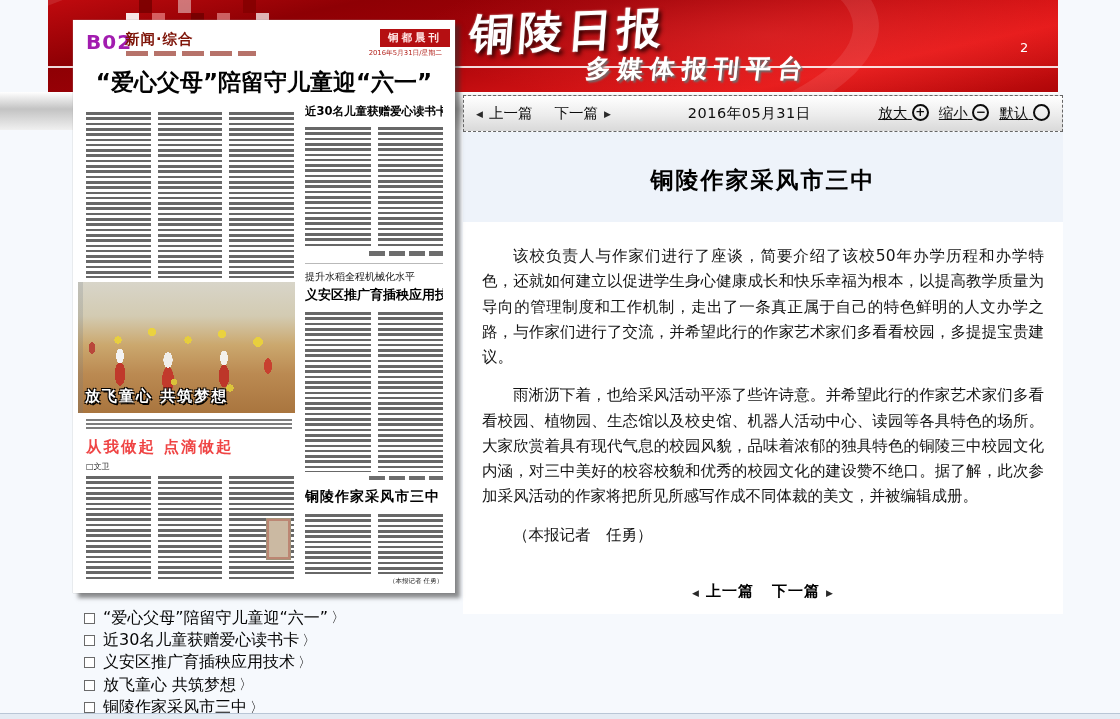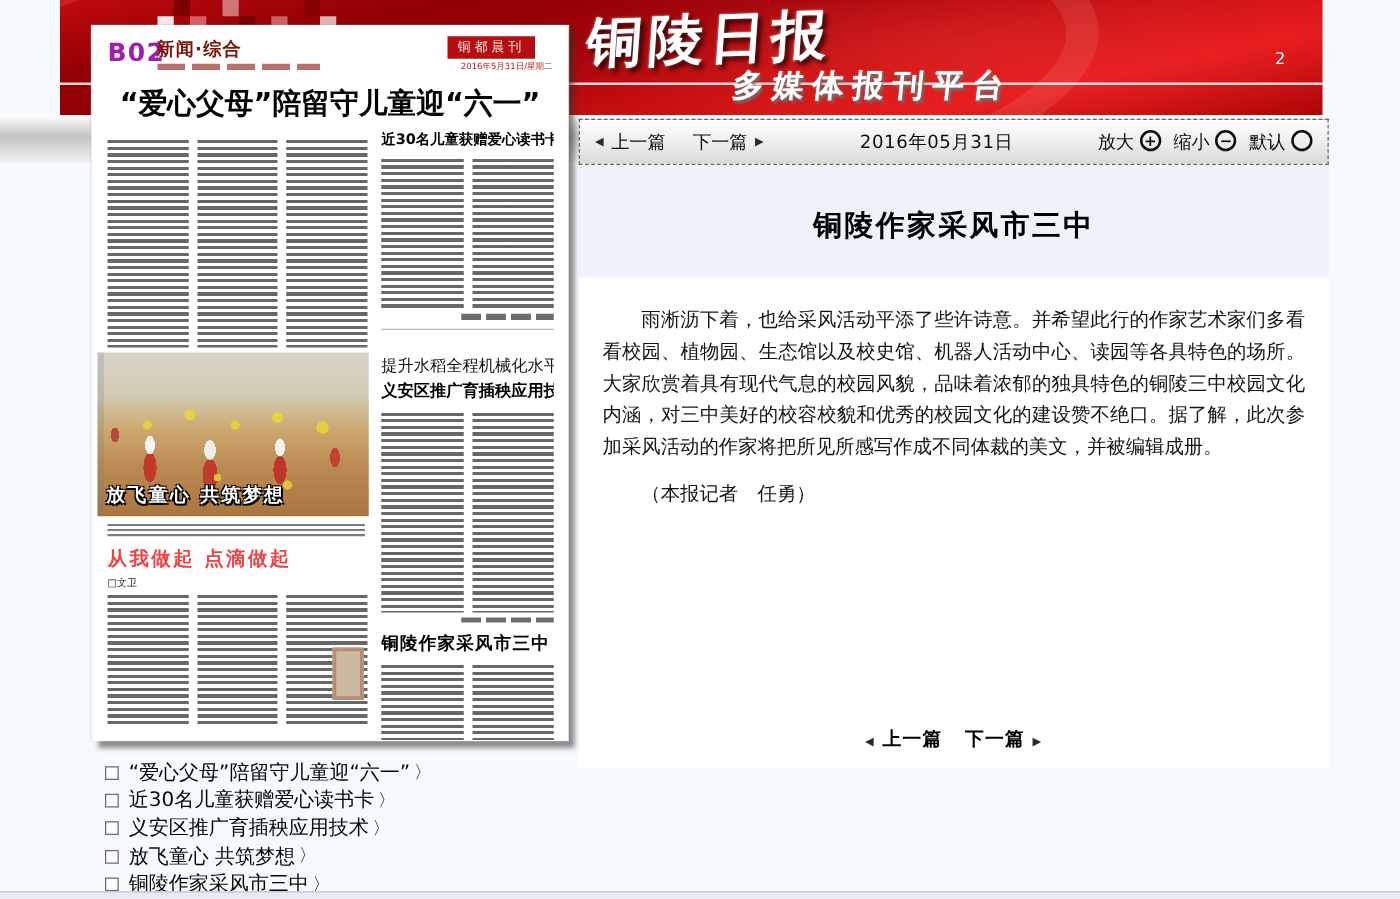--- a/index.html
+++ b/index.html
@@ -28,38 +28,38 @@
     text-shadow:2px 2px 2px #6e6e6e,0 0 1px #fff;}
   .banner-page-num{position:absolute;left:972px;top:40px;z-index:3;color:#fff;font-size:13px;}
 
   
   .thumb{position:absolute;left:73px;top:20px;width:382px;height:573px;background:#fff;z-index:5;
     box-shadow:5px 5px 4px rgba(50,50,50,0.55),0 0 1px #aaa;overflow:hidden;}
   .np-b02{position:absolute;left:13px;top:10px;font-size:20px;font-weight:bold;color:#a21caf;letter-spacing:1px;}
   .np-section{position:absolute;left:52px;top:10px;font-size:14.5px;font-weight:bold;color:#7e1408;letter-spacing:1px;}
   .np-editorline{position:absolute;left:53px;top:31px;width:130px;height:4.5px;
     background:repeating-linear-gradient(90deg,rgba(170,90,80,0.85) 0 22px,transparent 22px 28px);}
-  .np-masthead{position:absolute;right:27px;top:9px;background:#b50f12;color:#ffe3e3;
-    font-size:10.5px;font-weight:normal;letter-spacing:3px;padding:2px 8px;}
+  .np-masthead{position:absolute;right:5px;top:9px;background:#b50f12;color:#ffe3e3;
+    font-size:10.5px;font-weight:bold;letter-spacing:3px;padding:2px 8px;}
   .np-issuedate{position:absolute;right:13px;top:28px;font-size:6.8px;color:#b2201a;}
   .np-headline-main{position:absolute;left:6px;top:47px;width:370px;text-align:center;
     font-size:23px;font-weight:800;color:#030303;white-space:nowrap;overflow:hidden;}
 
   .ft{background-image:repeating-linear-gradient(to bottom,rgba(45,45,45,0.72) 0 2.6px,transparent 2.6px 5.3px);}
   .ft-fine{background-image:repeating-linear-gradient(to bottom,rgba(70,70,70,0.7) 0 2px,transparent 2px 4.2px);}
   .cols{display:flex;gap:7px;}
   .cols>div{flex:1;}
 
   .np-body-left{position:absolute;left:13px;top:92px;width:208px;height:166px;}
   .np-rightcol{position:absolute;left:232px;top:84px;width:138px;}
   .np-h-card{font-size:11.5px;font-weight:bold;color:#000;white-space:nowrap;overflow:hidden;}
   .np-credit-line{height:4.5px;width:74px;margin:4px 0 0 auto;
     background:repeating-linear-gradient(90deg,rgba(60,60,60,0.75) 0 16px,transparent 16px 20px);}
   .np-rule{border-top:1px solid #b9b9b9;margin-top:7px;}
-  .np-kicker{font-size:13px;color:#151515;margin-top:20px;white-space:nowrap;overflow:hidden;}
+  .np-kicker{font-size:10px;color:#151515;margin-top:6px;white-space:nowrap;overflow:hidden;}
   .np-h-rice{font-size:13px;font-weight:800;color:#000;margin-top:2px;white-space:nowrap;overflow:hidden;}
   .np-h-writers{font-size:14px;font-weight:800;color:#000;margin-top:8px;letter-spacing:1px;white-space:nowrap;overflow:hidden;}
   .np-credit-text{font-size:6.5px;color:#222;text-align:right;margin-top:3px;}
 
   .np-photo{position:absolute;left:5px;top:262px;width:217px;height:131px;overflow:hidden;
     background-image:
       radial-gradient(6px 6px at 40px 58px,#e8cf3e 60%,transparent 62%),
       radial-gradient(7px 7px at 74px 50px,#ead23f 60%,transparent 62%),
       radial-gradient(6px 6px at 110px 58px,#e6cd3c 60%,transparent 62%),
       radial-gradient(7px 7px at 144px 52px,#ead23f 60%,transparent 62%),
@@ -86,21 +86,21 @@
     border:1px solid #a5937a;box-shadow:inset 0 0 0 2px rgba(160,40,30,0.35);}
 
   
   .toolbar{position:absolute;left:463px;top:95px;width:600px;height:37px;box-sizing:border-box;
     border:1px dashed #666;display:flex;align-items:center;padding:0 12px;
     background:linear-gradient(180deg,#ffffff 0%,#ececec 55%,#d9d9d9 100%);
     font-size:14.5px;color:#0d0d0d;z-index:6;}
   .tb-group{display:flex;align-items:center;gap:6px;}
   .tri{font-size:9px;color:#2a2a2a;}
   .tb-date{margin-left:77px;letter-spacing:0.5px;}
-  .tb-right{margin-left:auto;display:flex;align-items:center;gap:10px;}
+  .tb-right{margin-left:auto;display:flex;align-items:center;gap:10px;text-decoration:underline;}
   .ci{display:inline-block;width:13px;height:13px;border:2px solid #0c0c0c;border-radius:50%;
     position:relative;vertical-align:-3px;}
   .ci.plus::before,.ci.minus::before{position:absolute;left:50%;top:50%;transform:translate(-50%,-54%);
     font-size:12px;font-weight:bold;color:#0c0c0c;}
   .ci.plus::before{content:"+";}
   .ci.minus::before{content:"\2212";}
 
   
   .title-area{position:absolute;left:463px;top:132px;width:600px;height:90px;background:#eef3fa;}
   .article-title{position:absolute;left:463px;top:165px;width:600px;text-align:center;
@@ -224,20 +224,21 @@
         <span>默认</span>
         <span class="ci"></span>
       </span>
     </div>
   </div>
 
   <div class="title-area"></div>
   <div class="article-title">铜陵作家采风市三中</div>
   <div class="article-card"></div>
   <div class="article-body">
+    <p>该校负责人与作家们进行了座谈，简要介绍了该校50年办学历程和办学特色，还就如何建立以促进学生身心健康成长和快乐幸福为根本，以提高教学质量为导向的管理制度和工作机制，走出了一条真正属于自己的特色鲜明的人文办学之路，与作家们进行了交流，并希望此行的作家艺术家们多看看校园，多提提宝贵建议。</p>
     <p>雨淅沥下着，也给采风活动平添了些许诗意。并希望此行的作家艺术家们多看看校园、植物园、生态馆以及校史馆、机器人活动中心、读园等各具特色的场所。大家欣赏着具有现代气息的校园风貌，品味着浓郁的独具特色的铜陵三中校园文化内涵，对三中美好的校容校貌和优秀的校园文化的建设赞不绝口。据了解，此次参加采风活动的作家将把所见所感写作成不同体裁的美文，并被编辑成册。</p>
     <p>（本报记者　任勇）</p>
   </div>
   <div class="article-nav">
     <span class="tri">◀</span><span>上一篇</span><span style="display:inline-block;width:18px"></span><span>下一篇</span><span class="tri">▶</span>
   </div>
 
   <div class="article-list">
     <div class="list-item">
       <span class="cb"></span>

